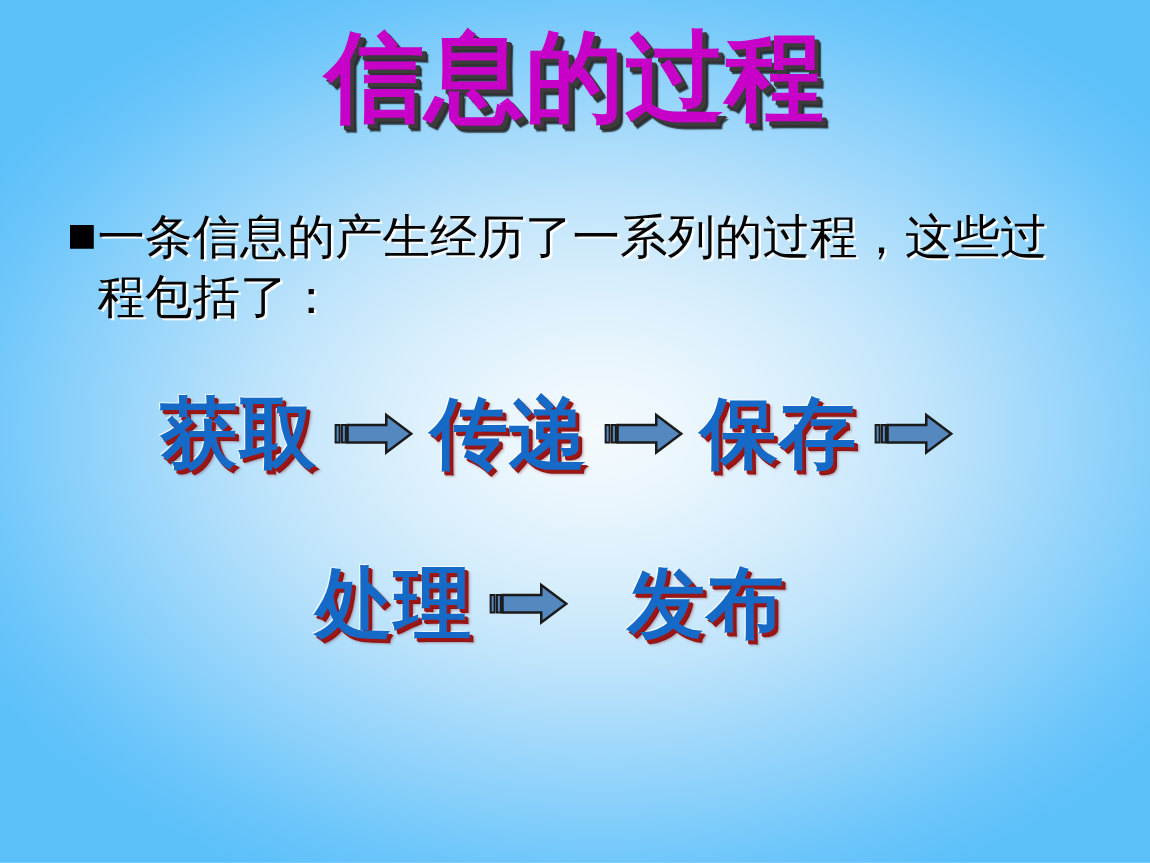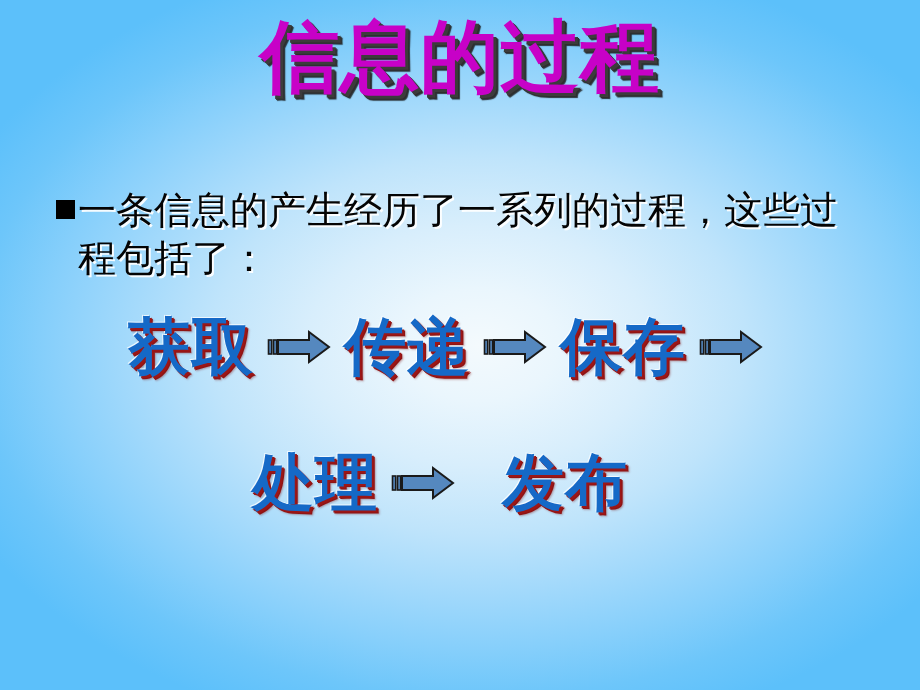--- a/index.html
+++ b/index.html
@@ -34,21 +34,21 @@
   
   #title-block {
     position: absolute;
     left: 0;
     top: 22px;
     width: 920px;
     text-align: center;
   }
   #title-text {
     display: inline-block;
-    font-family: Liberation Mono, monospace;
+    font-family: Liberation Serif, serif;
     font-weight: bold;
     font-size: 79px;
     line-height: 1.06;
     letter-spacing: 1px;
     color: #c701c7;
     text-shadow:
        3px 3px 0 #3c3c3c,
        4px 4px 0 #2e2e2e,
        5px 5px 1px rgba(25,25,25,0.85);
   }
@@ -56,21 +56,20 @@
   
   #body-block {
     position: absolute;
     left: 56px;
     top: 166px;
     width: 810px;
   }
   .body-row {
     display: flex;
     align-items: flex-start;
-    margin-top: 20px;
   }
   #body-bullet {
     flex: 0 0 auto;
     width: 19px;
     height: 19px;
     background: #000000;
     margin-top: 14px;
     margin-right: 3px;
   }
   #body-text {

